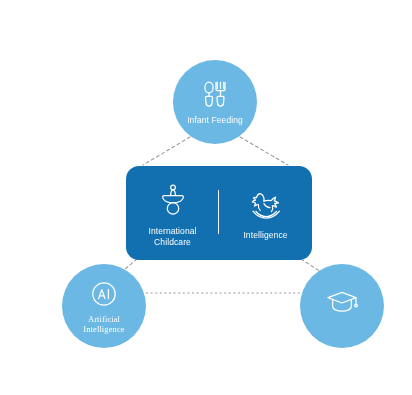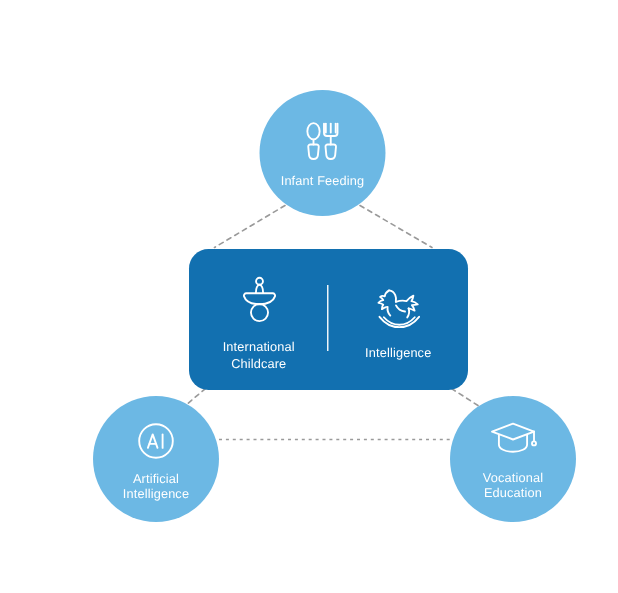--- a/index.html
+++ b/index.html
@@ -53,20 +53,21 @@
     height: 84px;
   }
   #node-infant-feeding .icon-wrap { margin-bottom: 3px; }
   #node-infant-feeding .node-label { font-size: 8.5px; }
   
   #node-artificial-intelligence {
     left: 62px;
     top: 264px;
     width: 84px;
     height: 84px;
+    font-family: Liberation Serif, serif;
   }
   #node-artificial-intelligence .icon-wrap { margin-bottom: 4px; }
   #node-artificial-intelligence .node-label { font-size: 8.5px; }
   
   #node-vocational-education {
     left: 300px;
     top: 264px;
     width: 84px;
     height: 84px;
   }
@@ -223,17 +224,15 @@
       <svg width="34" height="30" viewBox="0 0 34 30" fill="none" stroke="#ffffff" stroke-width="1.25" stroke-linecap="round" stroke-linejoin="round">
 
         <path d="M17 3.4 l14.0 5.3 l-14.0 5.3 l-14.0 -5.3 z"></path>
 
         <path d="M7.6 10.9 v6.4 c0 2.9 4.2 4.9 9.4 4.9 c5.2 0 9.4 -2.0 9.4 -4.9 v-6.4"></path>
 
         <path d="M31.0 8.7 v6.2"></path>
         <circle cx="31.0" cy="16.6" r="1.35"></circle>
       </svg>
     </span>
-    <span class="node-label">Vocational
-Education</span>
   </div>
 
 </div>
 
 </body></html>

